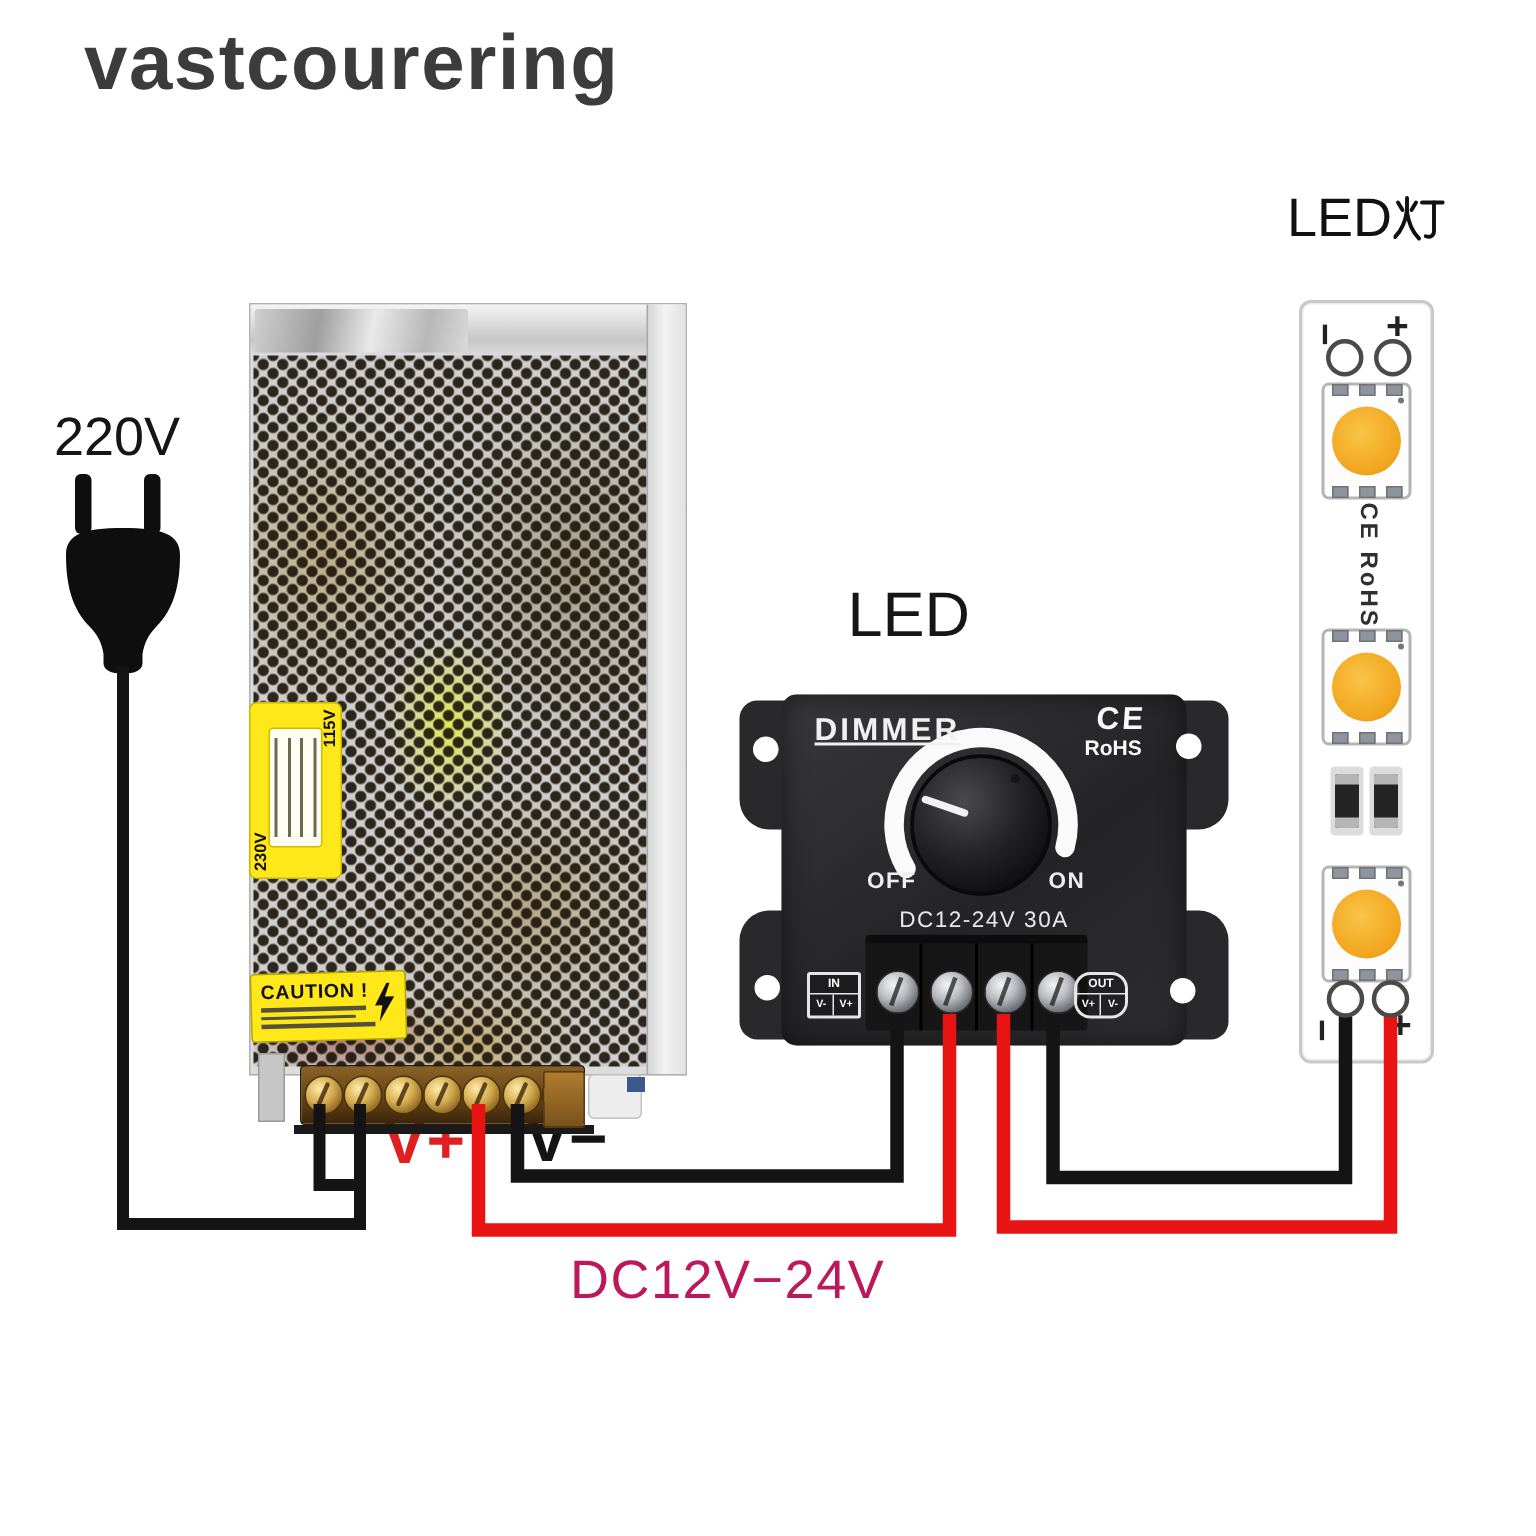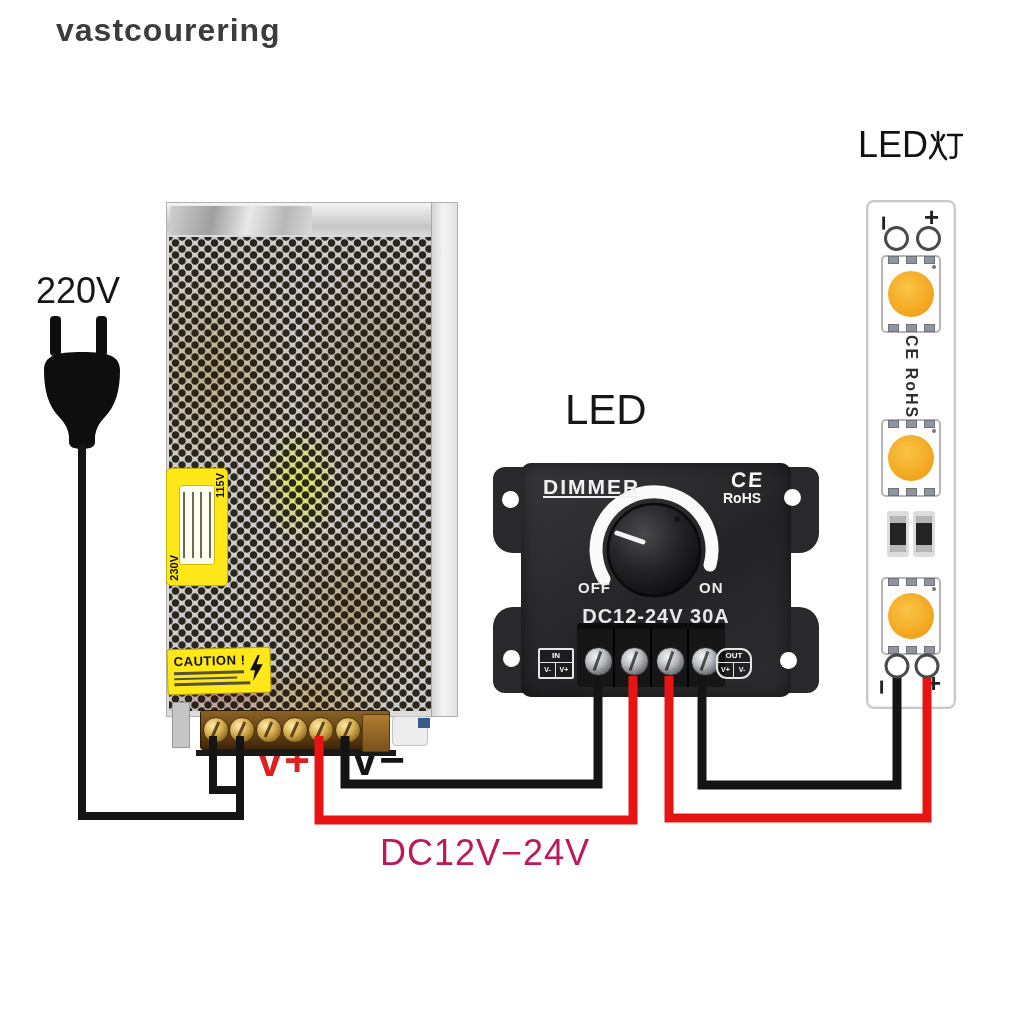--- a/index.html
+++ b/index.html
@@ -1,21 +1,21 @@
 <!DOCTYPE html>
 <html><head>
 <meta charset="utf-8">
 <style>
   html,body{margin:0;padding:0;background:#fff;}
   .canvas{position:relative;width:1024px;height:1024px;background:#ffffff;overflow:hidden;
           font-family:"Liberation Sans",sans-serif;color:#1a1a1a;}
   .abs{position:absolute;}
 
   
-  .watermark{left:56px;top:12px;font-size:32px;font-weight:bold;color:#3c3c3c;letter-spacing:1px;}
+  .watermark{left:56px;top:12px;font-size:52px;font-weight:bold;color:#3c3c3c;letter-spacing:1px;}
   .plug-label{left:36px;top:270px;font-size:36px;color:#161616;}
   .led-title{left:565px;top:386px;font-size:42px;color:#161616;}
   .strip-title{left:858px;top:124px;font-size:36px;color:#111;display:flex;align-items:center;}
   .dc-range{left:380px;top:832px;font-size:36px;color:#be185d;letter-spacing:1px;}
   .vplus-label{left:255px;top:736px;font-size:44px;font-weight:bold;color:#e02020;}
   .vminus-label{left:350px;top:735px;font-size:44px;font-weight:bold;color:#141414;}
 
   
   .psu{left:166px;top:202px;width:290px;height:556px;}
   .psu-case{position:absolute;left:0;top:0;width:290px;height:513px;background:#dcdcdc;border:1px solid #b0b0b0;}
@@ -70,21 +70,21 @@
   .wing.lt{left:0;top:4px;border-radius:12px 0 0 20px;}
   .wing.lb{left:0;top:144px;border-radius:20px 0 0 12px;}
   .wing.rt{right:0;top:4px;border-radius:0 12px 20px 0;}
   .wing.rb{right:0;top:144px;border-radius:0 20px 12px 0;}
   .hole{position:absolute;width:17px;height:17px;border-radius:50%;background:#fff;}
   .dim-brand{position:absolute;left:50px;top:12px;font-size:21px;font-weight:bold;color:#f0f0f0;letter-spacing:2px;text-decoration:underline;}
   .dim-ce{position:absolute;left:238px;top:5px;font-size:21px;font-weight:bold;color:#fafafa;letter-spacing:2px;transform:skewX(-4deg);}
   .dim-rohs{position:absolute;left:230px;top:27px;font-size:14px;font-weight:bold;color:#fafafa;}
   .dim-off{position:absolute;left:85px;top:116px;font-size:15px;font-weight:bold;color:#ededed;letter-spacing:1px;}
   .dim-on{position:absolute;left:206px;top:116px;font-size:15px;font-weight:bold;color:#ededed;letter-spacing:1px;}
-  .dim-rating{position:absolute;left:63px;top:142px;width:200px;text-align:center;font-size:20px;font-weight:bold;color:#e8e8e8;letter-spacing:1px;}
+  .dim-rating{position:absolute;left:63px;top:142px;width:200px;text-align:center;font-size:15px;font-weight:normal;color:#e8e8e8;letter-spacing:1px;}
   .dim-block{position:absolute;left:84px;top:160px;width:148px;height:64px;background:#161617;border-radius:3px;border-top:6px solid #0d0d0d;box-sizing:border-box;}
   .dim-block .div{position:absolute;top:0;width:2px;height:58px;background:#000;}
   .dscrew{position:absolute;width:27px;height:27px;border-radius:50%;border:1px solid #2a2a2a;
           background:radial-gradient(circle at 38% 32%,#f4f4f4,#b9bcc0 40%,#6f7479 72%,#45494d);}
   .dscrew::after{content:"";position:absolute;left:11px;top:3px;width:3px;height:20px;background:rgba(30,30,30,.75);transform:rotate(20deg);}
   .iobox{position:absolute;top:185px;width:36px;height:31px;border:2px solid #e6e6e6;border-radius:2px;color:#fff;
          display:grid;grid-template-rows:13px 14px;box-sizing:border-box;background:rgba(0,0,0,.2);}
   .iobox .top{border-bottom:1px solid #e6e6e6;text-align:center;font-size:8px;font-weight:bold;line-height:12px;}
   .iobox .cells{display:grid;grid-template-columns:1fr 1fr;}
   .iobox .cells span{text-align:center;font-size:7px;font-weight:bold;line-height:13px;}

